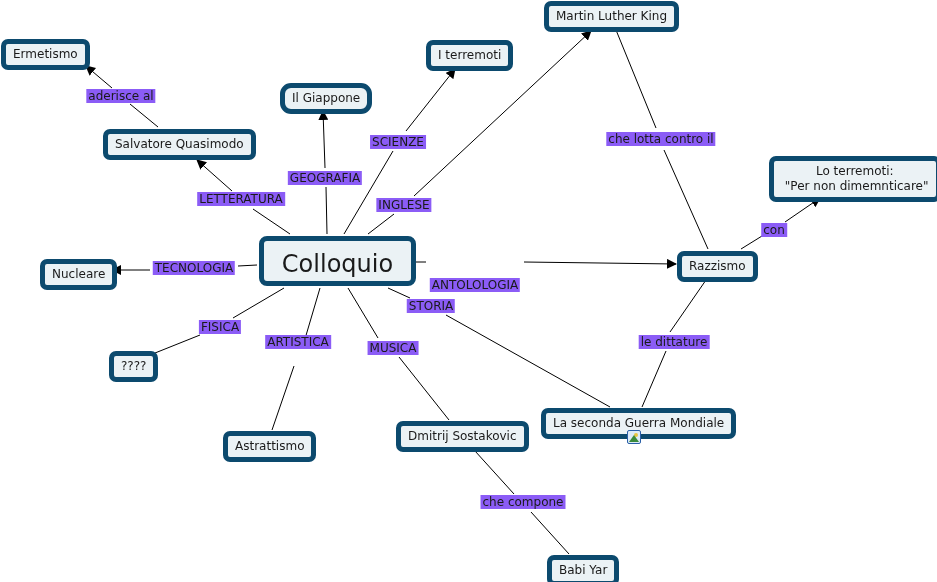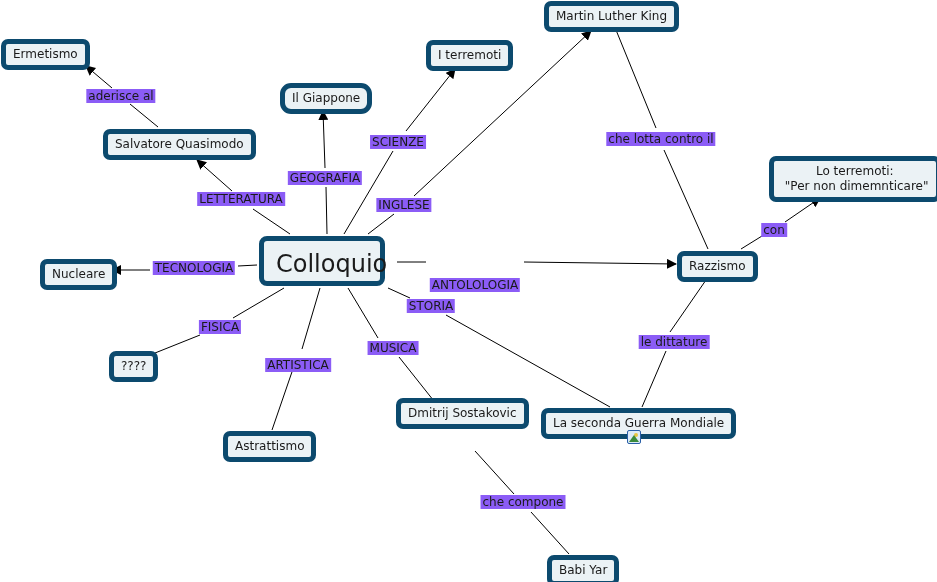--- a/index.html
+++ b/index.html
@@ -74,47 +74,47 @@
     <line x1="399" y1="357" x2="449" y2="420"></line>
 
     <line x1="706" y1="280" x2="670" y2="332"></line>
     <line x1="666" y1="351" x2="642" y2="407"></line>
 
     <line x1="475" y1="451" x2="514" y2="494"></line>
     <line x1="531" y1="512" x2="569" y2="554"></line>
   </g>
 </svg>
 
-<div class="node center" style="left:259px;top:236px;width:126px;height:50px;">Colloquio</div>
+<div class="node center" style="left:259px;top:236px;width:157px;height:50px;">Colloquio</div>
 <div class="node" style="left:1px;top:39px;">Ermetismo</div>
 <div class="node" style="left:103px;top:129px;">Salvatore Quasimodo</div>
 <div class="node" style="left:280px;top:83px;border-radius:11px;">Il Giappone</div>
 <div class="node" style="left:426px;top:40px;">I terremoti</div>
 <div class="node" style="left:544px;top:1px;">Martin Luther King</div>
 <div class="node" style="left:769px;top:156px;">Lo terremoti:
  "Per non dimemnticare"</div>
 <div class="node" style="left:40px;top:259px;">Nucleare</div>
 <div class="node" style="left:677px;top:251px;">Razzismo</div>
 <div class="node" style="left:109px;top:351px;">????</div>
 <div class="node" style="left:223px;top:431px;">Astrattismo</div>
-<div class="node" style="left:396px;top:398px;">Dmitrij Sostakovic</div>
+<div class="node" style="left:396px;top:421px;">Dmitrij Sostakovic</div>
 <div class="node" style="left:541px;top:408px;">La seconda Guerra Mondiale</div>
 <div class="img-icon" style="left:627px;top:430px;">
   <span class="sun"></span>
   <span class="hill"></span>
 </div>
 <div class="node" style="left:547px;top:555px;">Babi Yar</div>
 
 <div class="label" style="left:121px;top:96px;">aderisce al</div>
 <div class="label" style="left:241px;top:199px;">LETTERATURA</div>
 <div class="label" style="left:325px;top:178px;">GEOGRAFIA</div>
 <div class="label" style="left:398px;top:142px;">SCIENZE</div>
 <div class="label" style="left:404px;top:205px;">INGLESE</div>
 <div class="label" style="left:661px;top:139px;">che lotta contro il</div>
 <div class="label" style="left:774px;top:230px;">con</div>
 <div class="label" style="left:194px;top:268px;">TECNOLOGIA</div>
 <div class="label" style="left:475px;top:261px;margin-top:24px;">ANTOLOLOGIA</div>
 <div class="label" style="left:431px;top:306px;">STORIA</div>
 <div class="label" style="left:220px;top:327px;">FISICA</div>
-<div class="label" style="left:298px;top:365px;">ARTISTICA</div>
+<div class="label" style="left:298px;top:342px;">ARTISTICA</div>
 <div class="label" style="left:393px;top:348px;">MUSICA</div>
 <div class="label" style="left:674px;top:342px;">le dittature</div>
 <div class="label" style="left:523px;top:502px;">che compone</div>
 
 </body></html>

